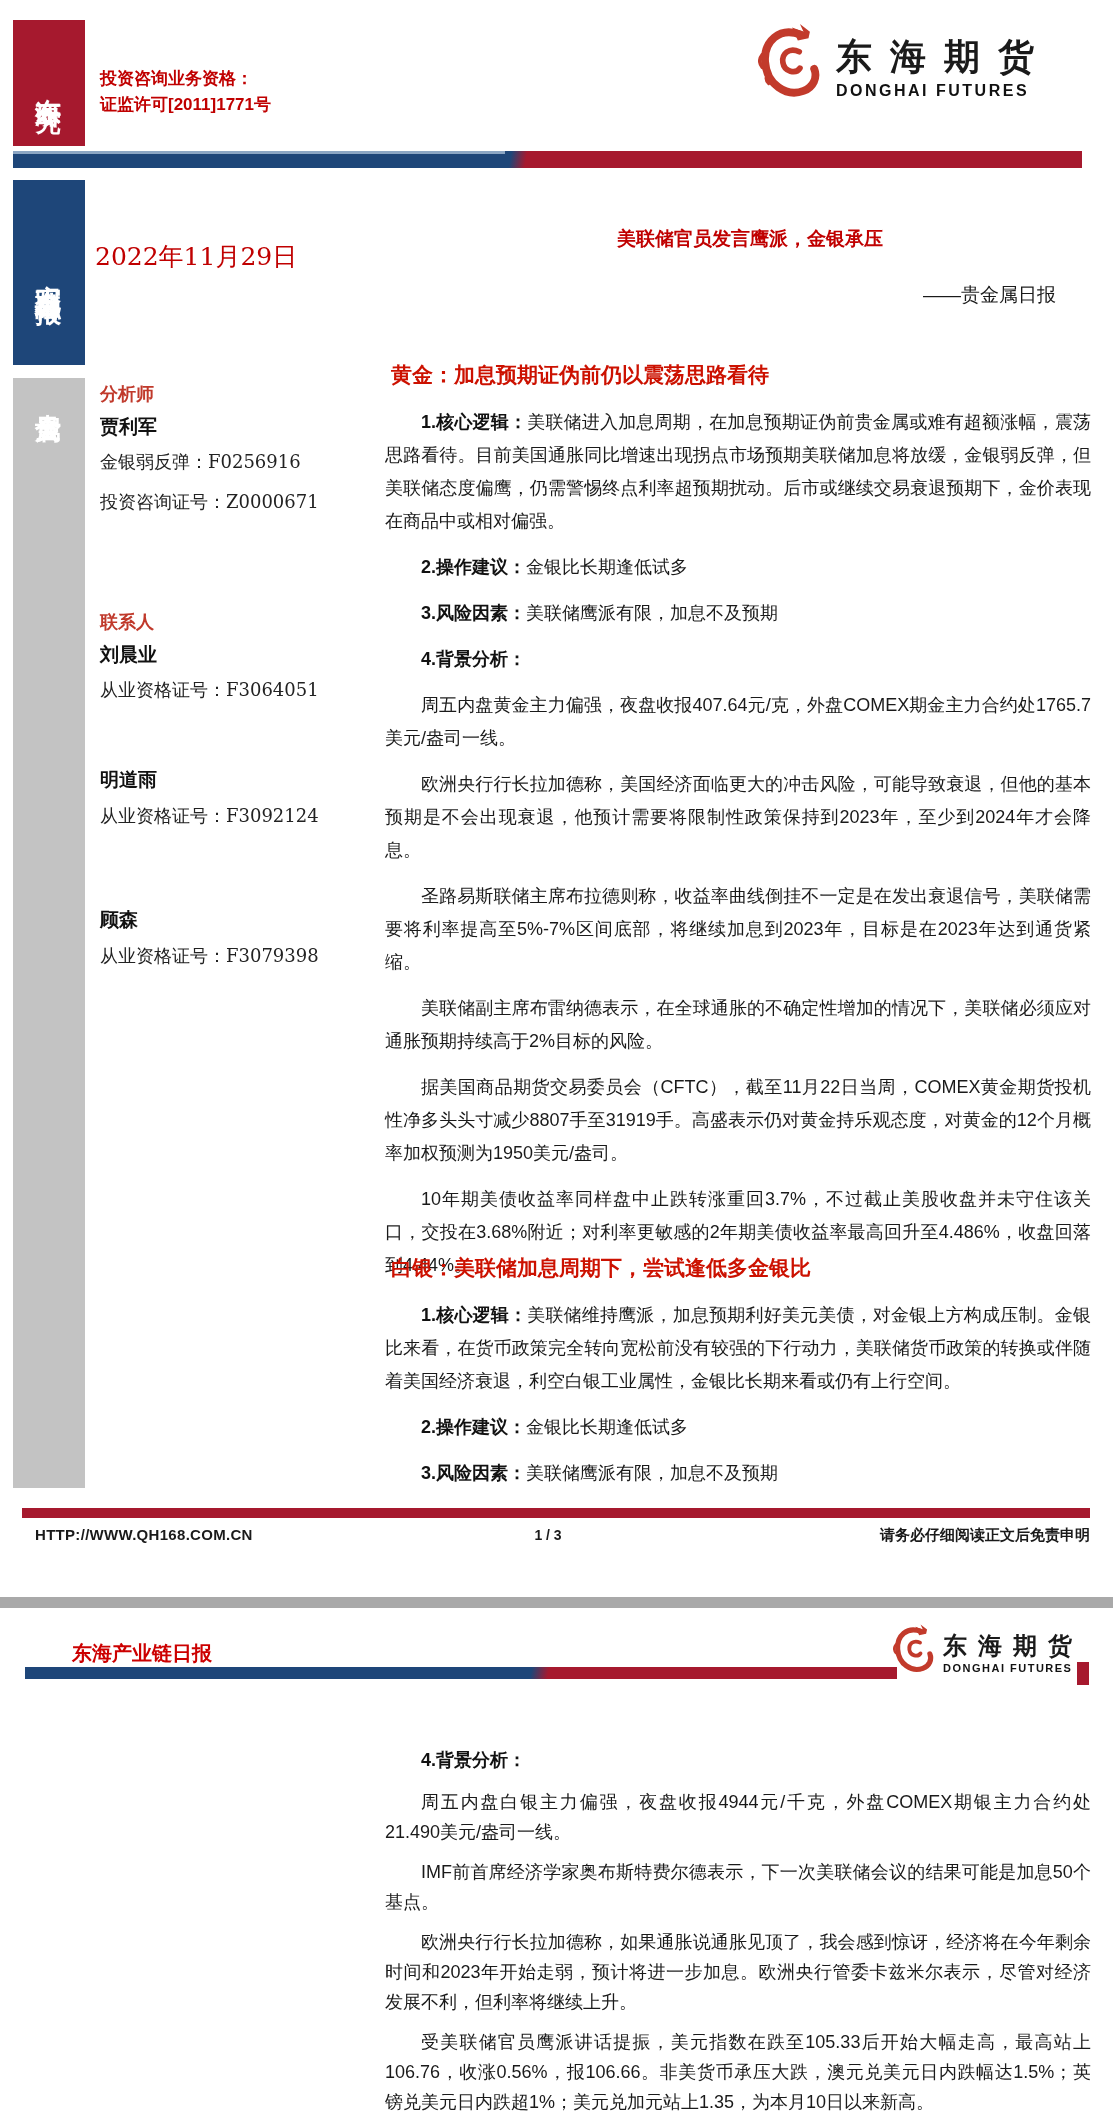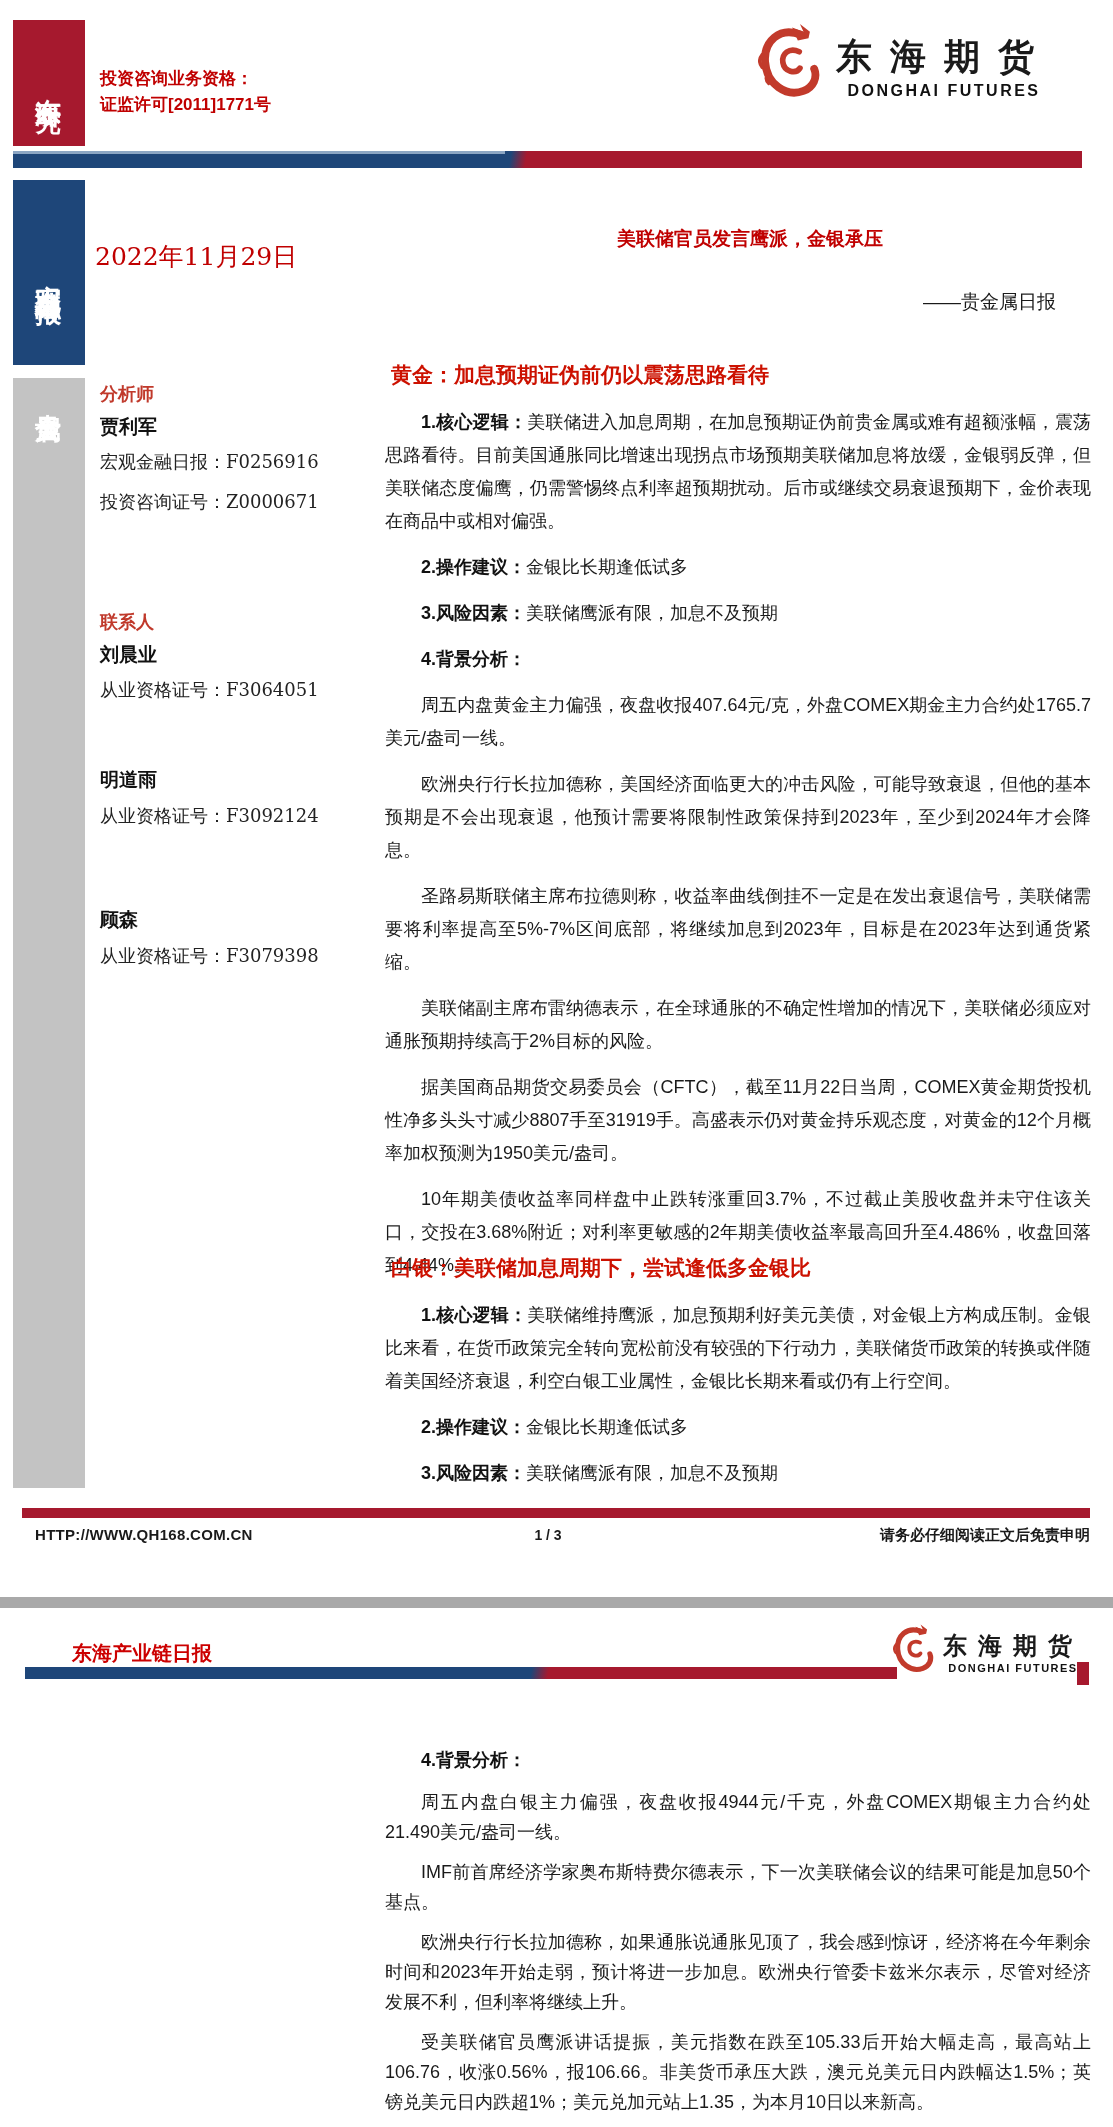--- a/index.html
+++ b/index.html
@@ -11,21 +11,21 @@
         writing-mode:vertical-rl;text-orientation:upright;
         color:#ffffff;font-weight:bold;letter-spacing:3px;}
   .redbox{background:#A6192E;font-size:26px;}
   .bluebox{background:#1E4679;font-size:26px;}
   .graybox{background:#C3C3C3;font-size:26px;justify-content:flex-start;padding-top:14px;box-sizing:border-box;}
   
   .license{color:#C00000;font-weight:bold;font-size:17px;line-height:1.55;}
   .topbar{background:linear-gradient(100deg,#1E4679 0%,#1E4679 46.5%,#A6192E 48%,#A6192E 100%);}
   .topbar .lightedge{position:absolute;left:0;top:0;height:3px;width:46%;background:#8CA6C4;}
   .logo{display:flex;align-items:center;gap:14px;}
-  .logo-text{display:flex;flex-direction:column;align-items:center;}
+  .logo-text{display:flex;flex-direction:column;}
   .logo-cn{font-family:"Liberation Serif",serif;font-weight:bold;color:#1a1a1a;white-space:nowrap;}
   .logo-en{font-weight:bold;color:#111;white-space:nowrap;}
   
   .date{font-family:"DejaVu Serif",serif;color:#C00000;font-size:25px;}
   .main-title{color:#C00000;font-weight:bold;font-size:19px;text-align:center;white-space:nowrap;}
   .subtitle{color:#1a1a1a;font-size:19px;text-align:right;}
   
   .lcol{font-family:"DejaVu Serif",serif;font-size:18px;color:#222;white-space:nowrap;}
   .lcol-h{color:#C0392B;font-weight:bold;font-family:"Liberation Sans",sans-serif;}
   .lcol-name{font-weight:bold;font-family:"Liberation Sans",sans-serif;color:#111;font-size:19px;}
@@ -83,25 +83,25 @@
     <span>宏观金融日报</span>
   </div>
 
   <div class="abs vbox graybox" style="left:13px;top:378px;width:72px;height:1110px;">
     <span>贵金属</span>
   </div>
 
   <div class="abs date" style="left:95px;top:240px;">2022年11月29日</div>
 
   <div class="abs main-title" style="left:420px;top:226px;width:660px;">美联储官员发言鹰派，金银承压</div>
-  <div class="abs subtitle" style="left:420px;top:289px;width:636px;">——贵金属日报</div>
+  <div class="abs subtitle" style="left:420px;top:282px;width:636px;">——贵金属日报</div>
 
   <div class="abs lcol lcol-h" style="left:100px;top:382px;">分析师</div>
   <div class="abs lcol lcol-name" style="left:100px;top:414px;">贾利军</div>
-  <div class="abs lcol" style="left:100px;top:450px;">宏观金融日报：F0256916</div>
+  <div class="abs lcol" style="left:100px;top:450px;">金银弱反弹：F0256916</div>
   <div class="abs lcol" style="left:100px;top:490px;">投资咨询证号：Z0000671</div>
 
   <div class="abs lcol lcol-h" style="left:100px;top:610px;">联系人</div>
   <div class="abs lcol lcol-name" style="left:100px;top:642px;">刘晨业</div>
   <div class="abs lcol" style="left:100px;top:678px;">从业资格证号：F3064051</div>
   <div class="abs lcol lcol-name" style="left:100px;top:767px;">明道雨</div>
   <div class="abs lcol" style="left:100px;top:804px;">从业资格证号：F3092124</div>
   <div class="abs lcol lcol-name" style="left:100px;top:907px;">顾森</div>
   <div class="abs lcol" style="left:100px;top:944px;">从业资格证号：F3079398</div>
 

